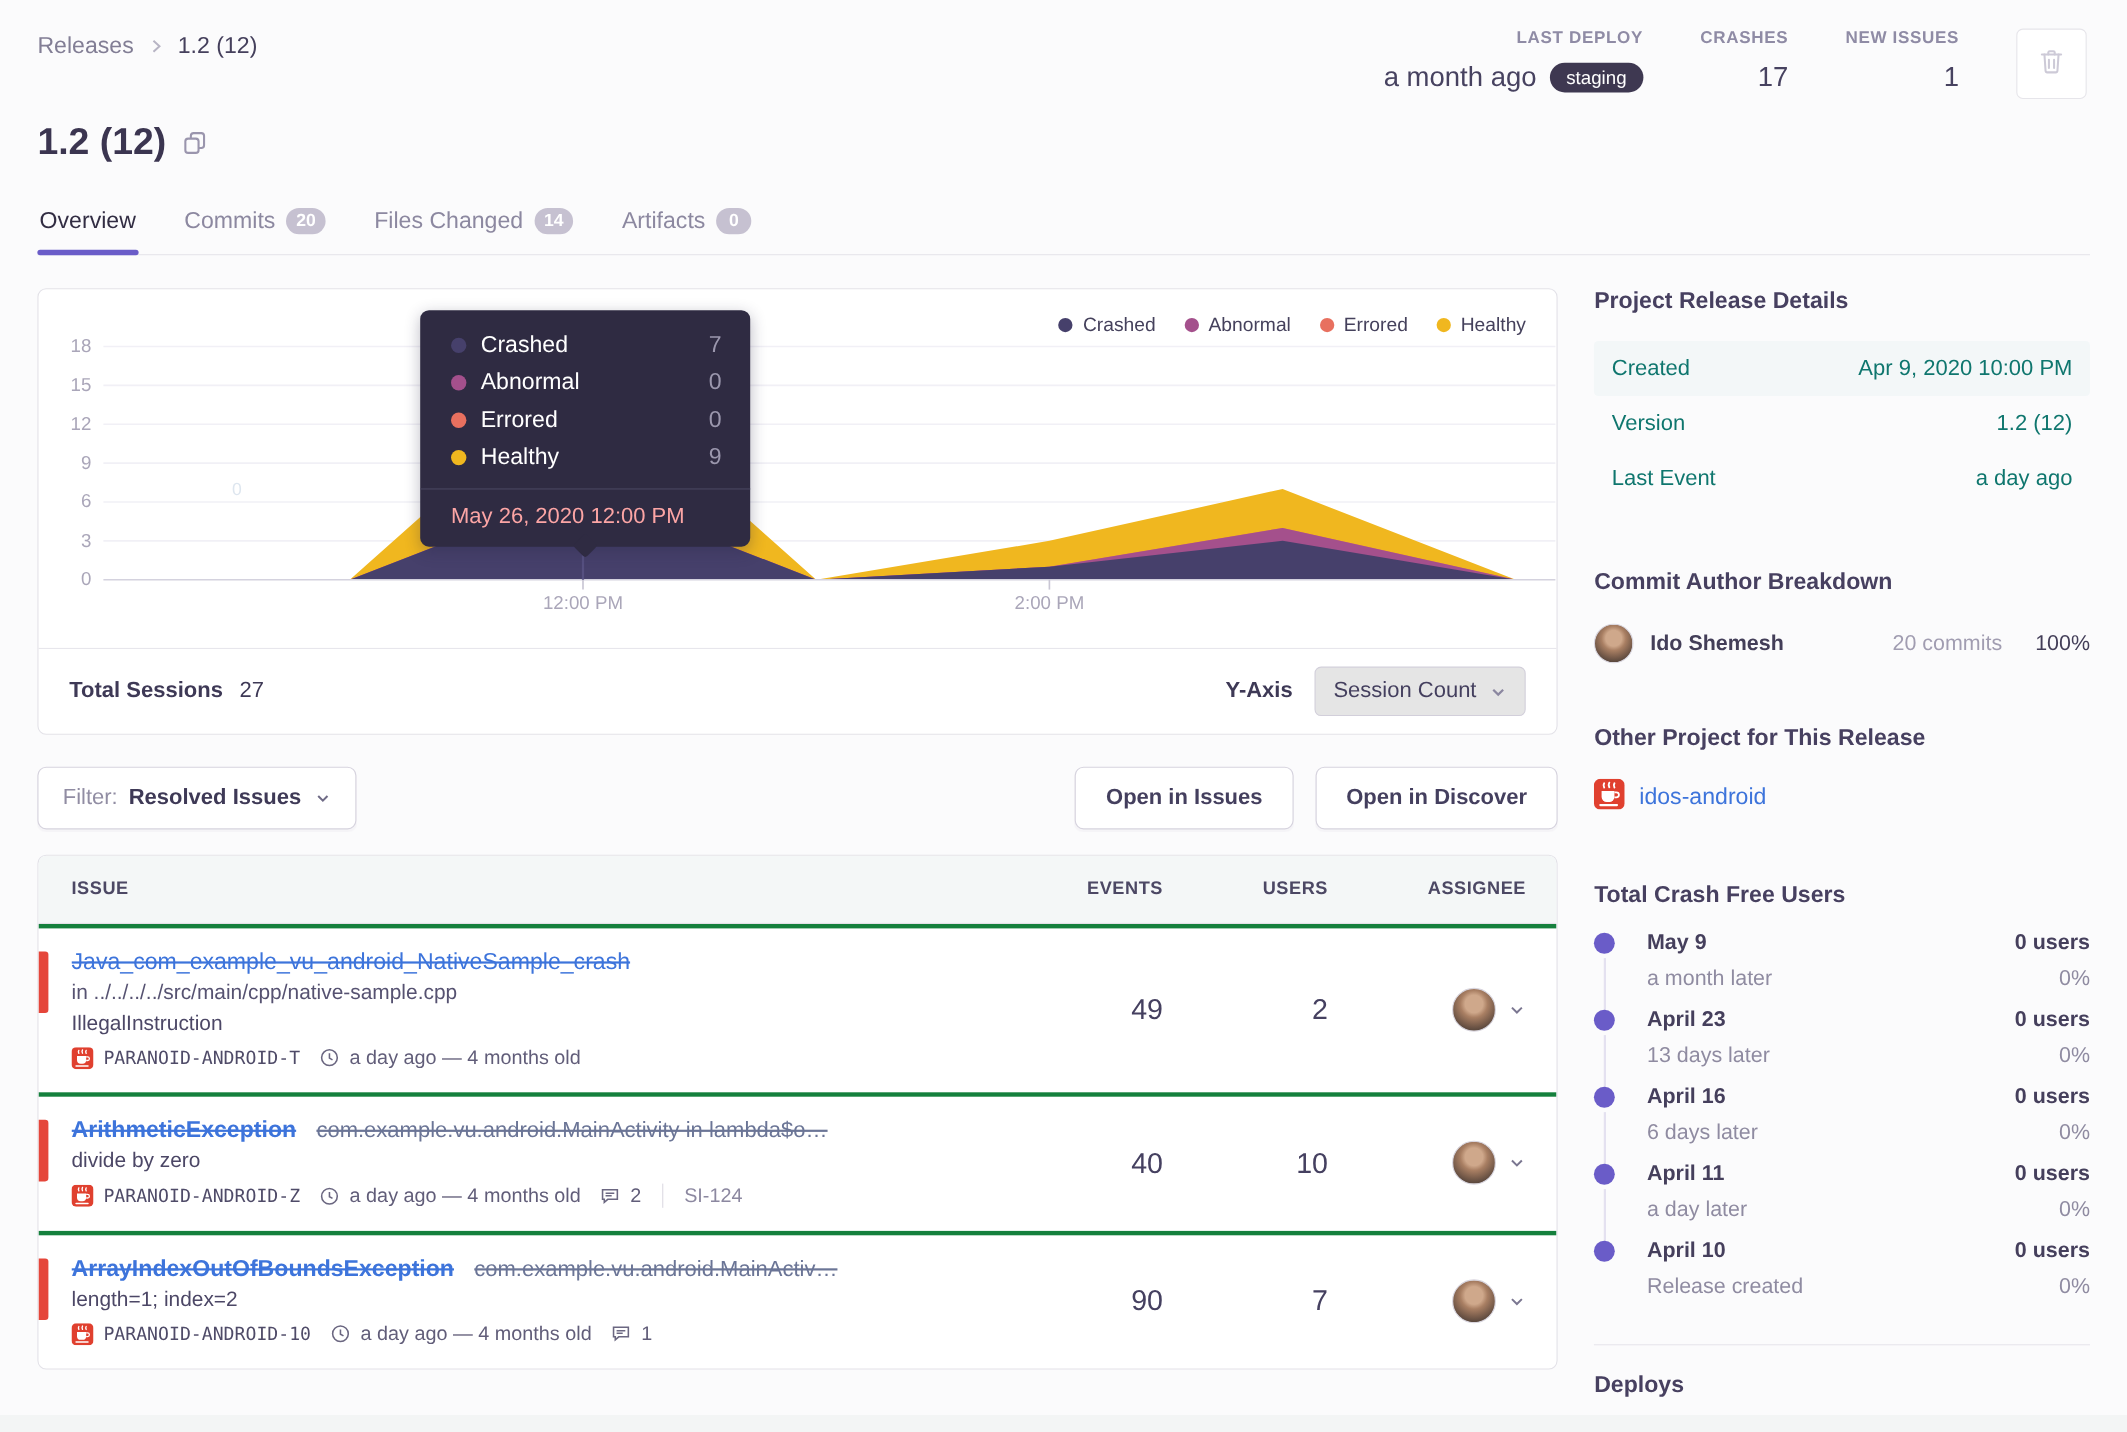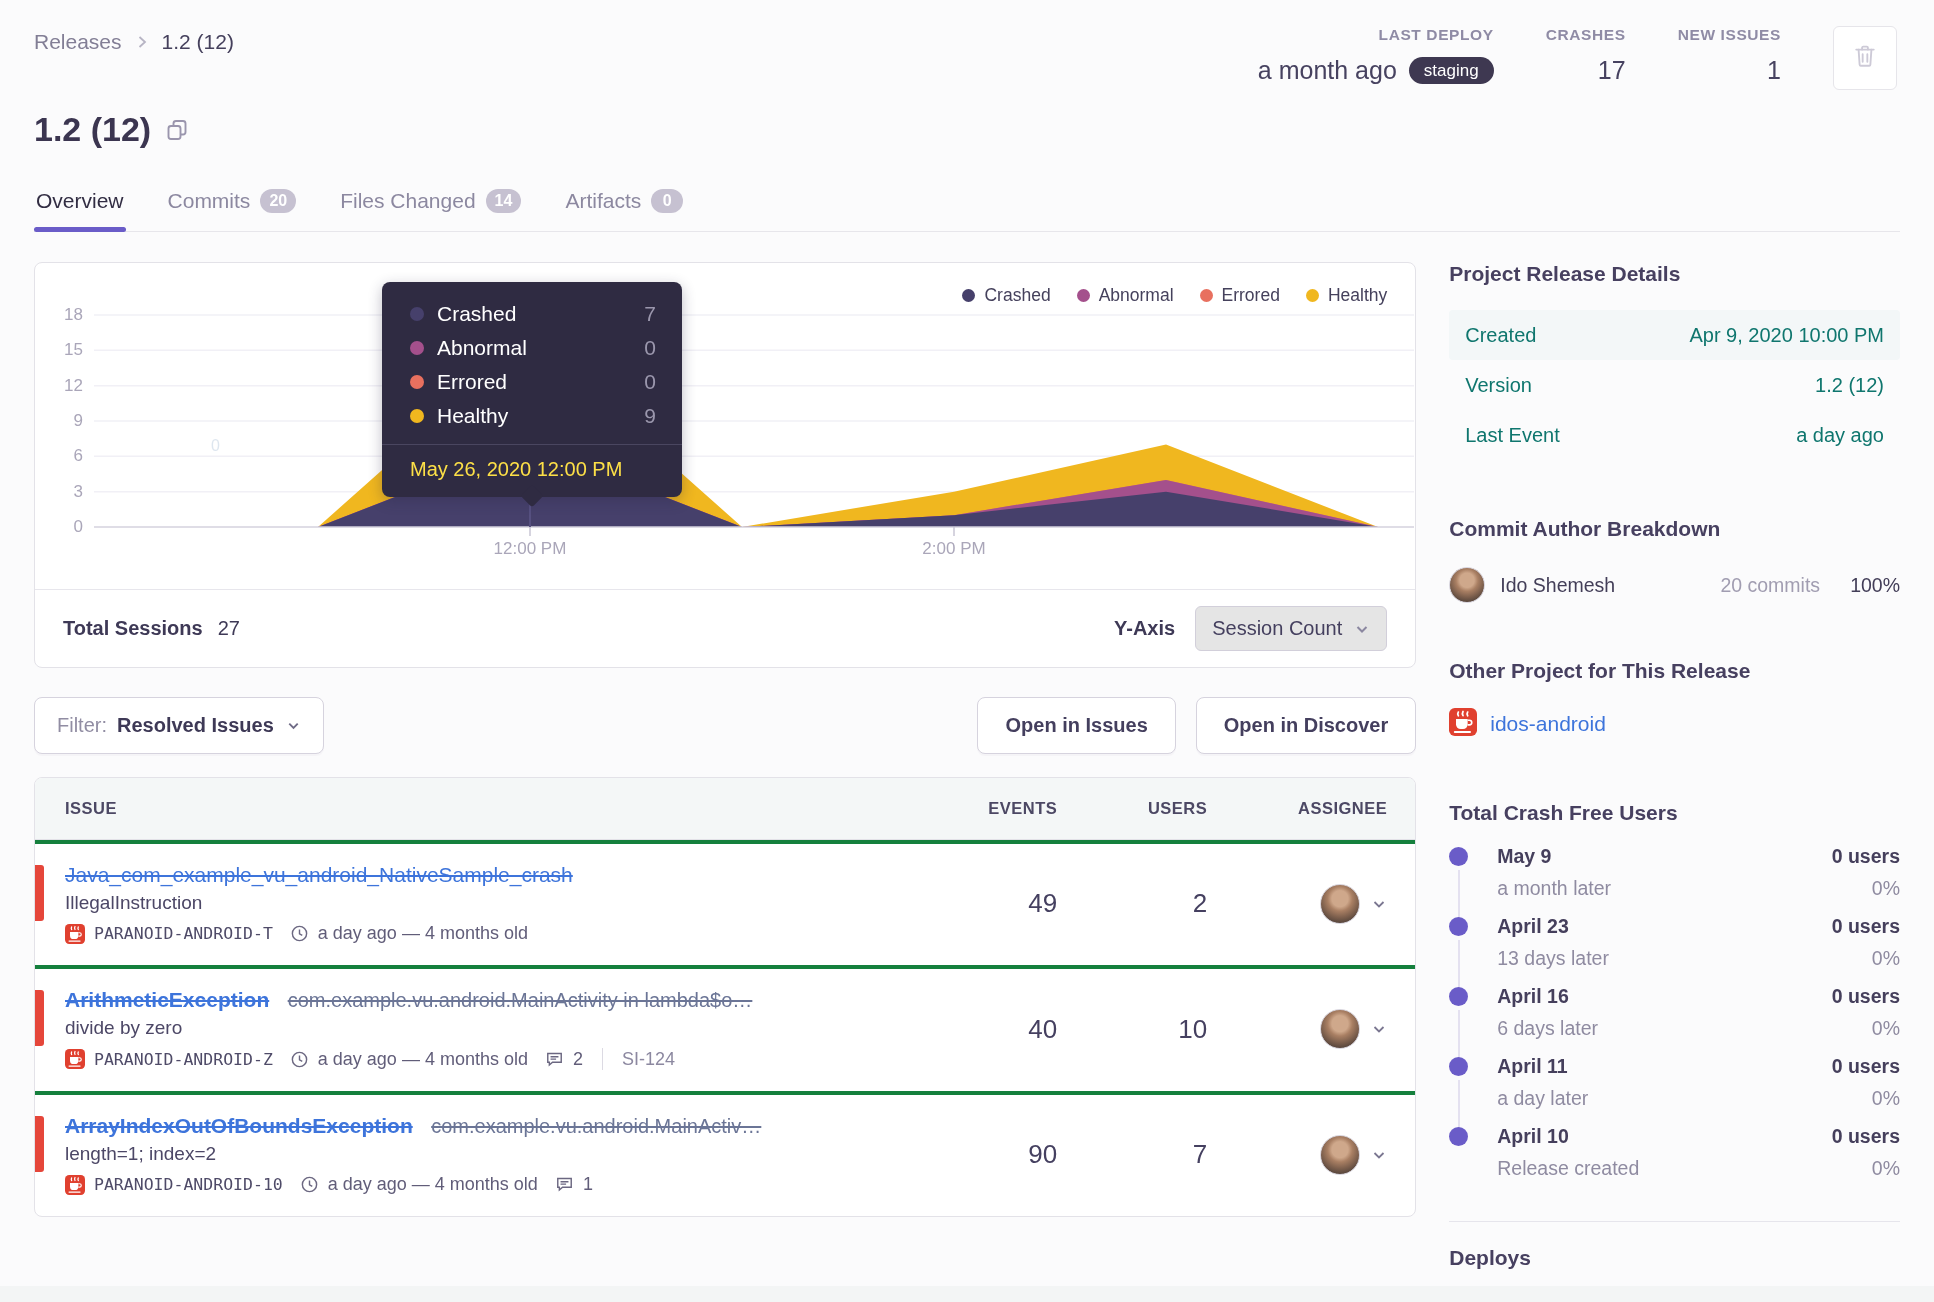--- a/index.html
+++ b/index.html
@@ -59,21 +59,21 @@
   .tooltip { position:absolute; left:347px; top:19px; width:300px; background:#2f2b42; border-radius:8px;
     box-shadow:0 4px 14px rgba(40,35,65,.3); z-index:5; }
   .tooltip::after { content:""; position:absolute; left:50%; bottom:-7px; width:16px; height:16px;
     background:#2f2b42; transform:translateX(-50%) rotate(45deg); border-radius:3px; }
   .tt-rows { padding:15px 26px 0 28px; }
   .tt-row { display:flex; align-items:center; gap:13px; height:34px; }
   .tt-row .dot { width:14px; height:14px; }
   .tt-label { flex:1; color:#fff; font-size:21px; }
   .tt-value { color:#9b97ad; font-size:21px; }
   .tt-divider { height:1px; background:#4a4660; margin-top:11px; }
-  .tt-footer { color:#fde047; font-size:20px; padding:13px 32px 16px 28px; }
+  .tt-footer { color:#fca5a5; font-size:20px; padding:13px 32px 16px 28px; }
 
   .chart-footer { position:absolute; left:0; right:0; bottom:0; height:78px; border-top:1px solid #e7e6ec;
     display:flex; align-items:center; justify-content:space-between; padding:0 28px; }
   .cf-left { display:flex; align-items:baseline; gap:15px; font-size:20px; color:#3e3956; }
   .cf-left .lbl { font-weight:700; }
   .cf-right { display:flex; align-items:center; gap:20px; }
   .yaxis-lbl { font-size:20px; font-weight:700; color:#3e3956; }
   .select-btn { display:flex; align-items:center; gap:12px; background:#e5e5e5; border:1px solid #d2cfda;
     border-radius:6px; padding:10px 16px; font-size:20px; color:#443f5e; cursor:pointer; }
   .select-btn .chev { color:#8b87a0; display:flex; }
@@ -123,21 +123,21 @@
 
   
   .side-heading { font-size:21px; font-weight:700; color:#474060; }
   .detail-rows { margin-top:24px; }
   .detail-row { display:flex; justify-content:space-between; align-items:center; height:50px;
     padding:0 16px; font-size:20px; color:#0f766e; border-radius:4px; }
   .detail-row.alt { background:#f3f7f8; }
   .commit-section { margin-top:57px; }
   .commit-row { display:flex; align-items:center; margin-top:26px; }
   .commit-row .avatar { width:36px; height:36px; }
-  .commit-name { flex:1; font-size:19.5px; font-weight:400; color:#433e58; margin-left:15px; }
+  .commit-name { flex:1; font-size:19.5px; font-weight:700; color:#433e58; margin-left:15px; }
   .commit-count { font-size:19.5px; color:#a19db1; margin-right:30px; }
   .commit-pct { font-size:19.5px; color:#433e58; }
   .other-section { margin-top:56px; }
   .proj-link-row { display:flex; align-items:center; gap:13px; margin-top:25px; }
   .proj-link { font-size:21px; color:#3d74db; cursor:pointer; }
   .cf-section { margin-top:61px; }
   .cf-list { margin-top:20px; }
   .cf-item { position:relative; padding-left:48px; padding-bottom:15px; min-height:68px; }
   .cf-dot { position:absolute; left:0; top:2px; width:19px; height:19px; border-radius:50%; background:#6a5cc8; }
   .cf-item:not(:last-child)::after { content:""; position:absolute; left:9px; top:25px; bottom:-4px; width:2px; background:#e4e1f0; }
@@ -344,20 +344,21 @@
           <div class="col-users">USERS</div>
           <div class="col-assignee">ASSIGNEE</div>
         </div>
 
         <div class="issue-row">
           <span class="level-bar"></span>
           <div class="issue-main">
             <div class="issue-title-line">
               <a class="issue-title">Java_com_example_vu_android_NativeSample_crash</a>
             </div>
+            <div class="issue-culprit">in ../../../../src/main/cpp/native-sample.cpp</div>
             <div class="issue-message">IllegalInstruction</div>
             <div class="issue-meta">
               <span class="meta-icon">
                 <svg width="20" height="20" viewBox="0 0 24 24">
                     <rect width="24" height="24" rx="5" fill="#e0402f"></rect>
                     <g stroke="#fff" fill="none" stroke-width="1.5" stroke-linecap="round">
                       <path d="M8 3.5q-1 1.6 0 3.2"></path>
                       <path d="M12 3q-1 1.8 0 3.6"></path>
                       <path d="M16 3.5q-1 1.6 0 3.2"></path>
                     </g>

